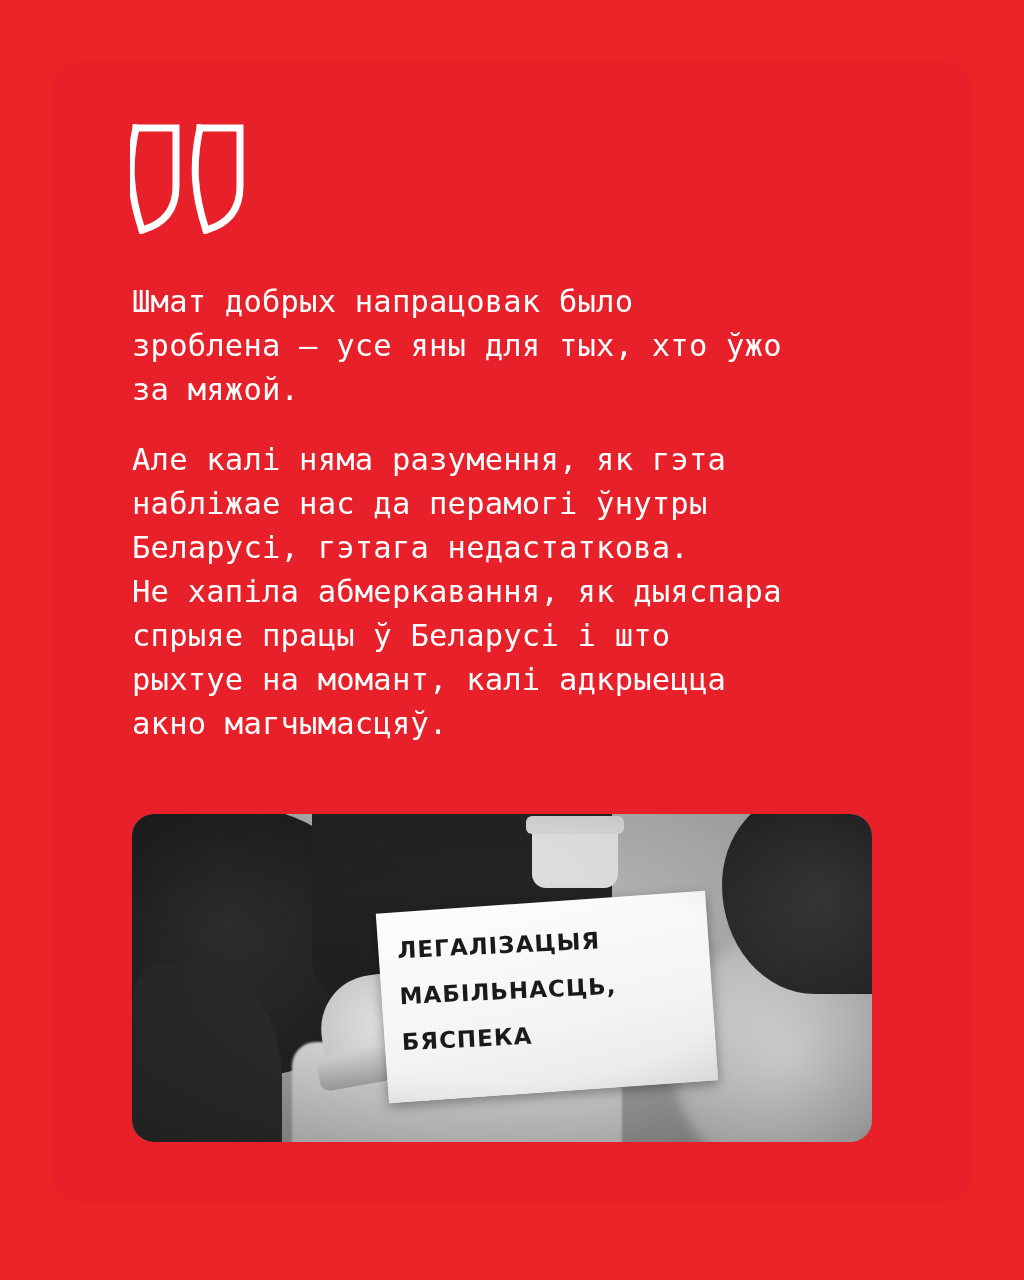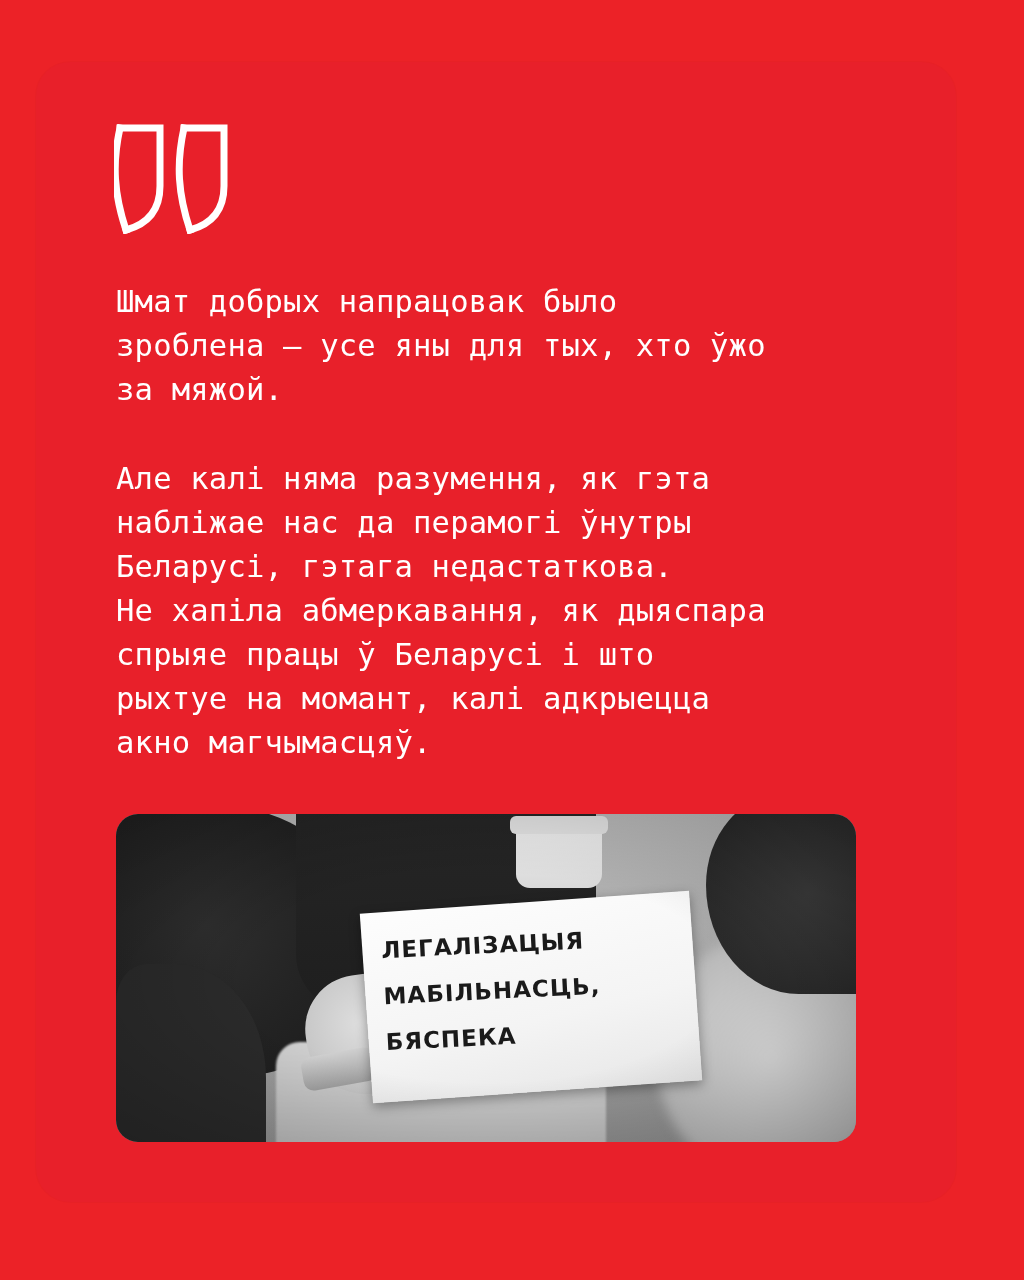--- a/index.html
+++ b/index.html
@@ -9,21 +9,21 @@
   body {
     width: 1024px;
     height: 1280px;
     background: #EC2227;
     font-family: "DejaVu Sans Mono", monospace;
     overflow: hidden;
   }
 
   .quote-card {
     position: absolute;
-    left: 36px;
+    left: 52px;
     top: 62px;
     width: 920px;
     height: 1140px;
     background: #E8202A;
     border-radius: 34px;
     box-sizing: border-box;
     box-shadow: 0 0 0 1px rgba(0,0,0,0.02);
   }
 
   .quote-mark {
@@ -45,21 +45,21 @@
   .para {
     color: #FFFFFF;
     font-family: "DejaVu Sans Mono", monospace;
     font-size: 30.5px;
     line-height: 44px;
     letter-spacing: 0.2px;
     margin: 0;
     white-space: pre-wrap;
   }
   .para + .para {
-    margin-top: 45px;
+    margin-top: 26px;
   }
 
   .photo-frame {
     position: absolute;
     left: 80px;
     top: 752px;
     width: 740px;
     height: 328px;
     border-radius: 22px;
     overflow: hidden;

